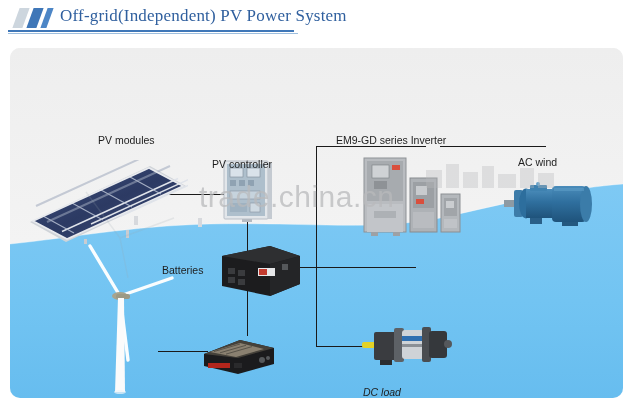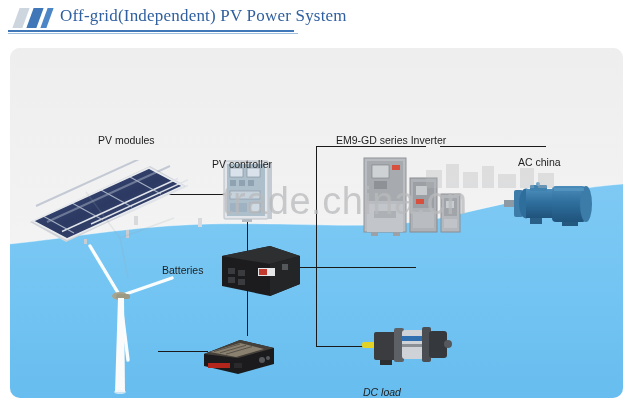--- a/index.html
+++ b/index.html
@@ -33,22 +33,22 @@
   .lbl{position:absolute;font-size:10.5px;color:#2b2b2b;white-space:nowrap;
        font-family:"Liberation Sans",sans-serif;}
   .lbl.dark{color:#1d1d1d;}
 
   
   .wire{position:absolute;background:#1a1a1a;}
   .wh{height:1px;}
   .wv{width:1px;}
 
   
-  #watermark{position:absolute;left:222px;top:180px;
-             font-size:38px;color:#b9babc;opacity:.75;
+  #watermark{position:absolute;left:199px;top:180px;
+             font-size:30px;color:#b9babc;opacity:.75;
              font-family:"Liberation Sans",sans-serif;white-space:nowrap;
              letter-spacing:.5px;}
   #watermark2{position:absolute;left:430px;top:170px;font-size:22px;
              color:#c9cbcd;opacity:.55;white-space:nowrap;
              font-family:"Liberation Sans",sans-serif;}
 
   
   .dev{position:absolute;}
 
   
@@ -219,21 +219,21 @@
       <ellipse cx="22" cy="23.5" rx="7" ry="15" fill="#2d6e9d"></ellipse>
       <rect x="22" y="9" width="26" height="29" fill="url(#mot)"></rect>
       <rect x="26" y="5" width="17" height="6" rx="1" fill="#3f82b0"></rect>
       <circle cx="34" cy="4" r="2" fill="#6aa3c9"></circle>
       <rect x="48" y="6" width="34" height="36" rx="4" fill="url(#mot)"></rect>
       <ellipse cx="82" cy="24" rx="6" ry="18" fill="#3b7ca9"></ellipse>
       <rect x="50" y="8" width="30" height="3" fill="#5d9cc6" opacity=".6"></rect>
       <rect x="26" y="38" width="12" height="6" fill="#2a5f88"></rect>
       <rect x="58" y="42" width="16" height="4" fill="#24587f"></rect>
     </svg>
-    <div class="lbl dark" style="left:508px;top:108px;">AC china</div>
+    <div class="lbl dark" style="left:508px;top:108px;">AC wind</div>
 
     <svg class="dev" id="battery" viewBox="0 0 86 54">
       <polygon points="4,12 52,2 82,12 82,40 52,52 4,42" fill="#1c1c1e"></polygon>
       <polygon points="4,12 52,2 82,12 52,20" fill="#2e2f31"></polygon>
       <polygon points="52,20 82,12 82,40 52,52" fill="#242527"></polygon>
       <rect x="40" y="24" width="17" height="8" fill="#e6e7e9"></rect>
       <rect x="41" y="25" width="8" height="6" fill="#c23a2e"></rect>
       <rect x="64" y="20" width="6" height="6" fill="#55585b"></rect>
       <g fill="#3a3b3e">
         <rect x="10" y="24" width="7" height="6"></rect>

